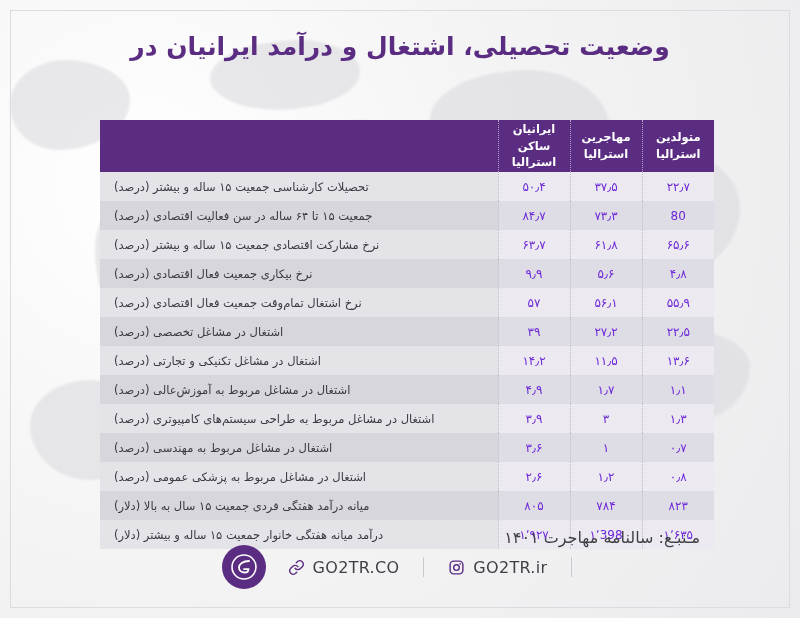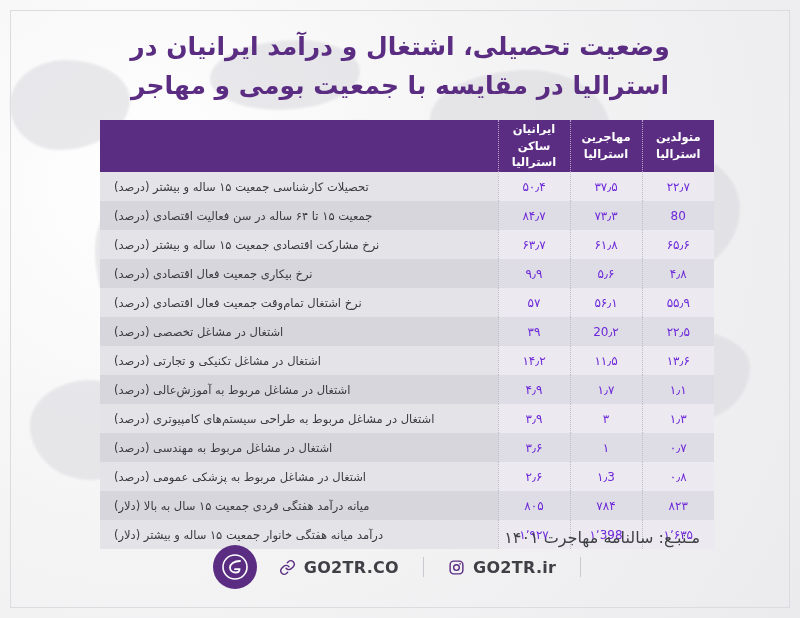--- a/index.html
+++ b/index.html
@@ -106,21 +106,21 @@
     direction:ltr;
   }
   .logo{
     width:44px;height:44px;border-radius:50%;
     background:#5b2d82;
     display:flex;align-items:center;justify-content:center;
     margin-right:4px;
   }
   .contact{
     display:flex;align-items:center;gap:8px;
-    color:#3f3f46;font-size:16px;font-weight:bold;
+    color:#3f3f46;font-size:16px;font-weight:normal;
     letter-spacing:.3px;
   }
   .contact .ico{display:flex;align-items:center;justify-content:center;color:#5b2d82;}
   .sep{
     width:1px;height:20px;background:#c9c9d0;margin:0 6px;
   }
 </style>
 </head>
 <body>
 
@@ -133,21 +133,20 @@
   <div class="map-blob" style="left:430px;top:70px;width:180px;height:110px;border-radius:55% 45% 40% 60%/45% 55% 45% 55%;"></div>
   <div class="map-blob" style="left:600px;top:150px;width:140px;height:130px;border-radius:50% 50% 60% 40%/55% 45% 55% 45%;"></div>
   <div class="map-blob" style="left:640px;top:330px;width:110px;height:90px;border-radius:40% 60% 50% 50%/60% 40% 60% 40%;"></div>
   <div class="map-blob" style="left:30px;top:380px;width:110px;height:100px;border-radius:55% 45% 45% 55%/45% 55% 45% 55%;"></div>
   <div class="map-blob" style="left:520px;top:420px;width:120px;height:80px;border-radius:50% 50% 50% 50%;"></div>
 
   <div class="frame"></div>
 
   <div class="title">
     <span>وضعیت تحصیلی، اشتغال و درآمد ایرانیان در</span>
-    <span>استرالیا در مقایسه با جمعیت بومی و مهاجر</span>
   </div>
 
   <div class="table-wrap">
     <table>
       <colgroup>
         <col class="col-num">
           <col class="col-num">
           <col class="col-num">
           <col class="col-label">
       </colgroup>
@@ -185,21 +184,21 @@
             <td class="label">نرخ بیکاری جمعیت فعال اقتصادی (درصد)</td>
           </tr>
           <tr class="odd">
             <td class="num">۵۵٫۹</td>
             <td class="num">۵۶٫۱</td>
             <td class="num">۵۷</td>
             <td class="label">نرخ اشتغال تمام‌وقت جمعیت فعال اقتصادی (درصد)</td>
           </tr>
           <tr class="even">
             <td class="num">۲۲٫۵</td>
-            <td class="num">20٫۲</td>
+            <td class="num">۲۷٫۲</td>
             <td class="num">۳۹</td>
             <td class="label">اشتغال در مشاغل تخصصی (درصد)</td>
           </tr>
           <tr class="odd">
             <td class="num">۱۳٫۶</td>
             <td class="num">۱۱٫۵</td>
             <td class="num">۱۴٫۲</td>
             <td class="label">اشتغال در مشاغل تکنیکی و تجارتی (درصد)</td>
           </tr>
           <tr class="even">
@@ -215,21 +214,21 @@
             <td class="label">اشتغال در مشاغل مربوط به طراحی سیستم‌های کامپیوتری (درصد)</td>
           </tr>
           <tr class="even">
             <td class="num">۰٫۷</td>
             <td class="num">۱</td>
             <td class="num">۳٫۶</td>
             <td class="label">اشتغال در مشاغل مربوط به مهندسی (درصد)</td>
           </tr>
           <tr class="odd">
             <td class="num">۰٫۸</td>
-            <td class="num">۱٫3</td>
+            <td class="num">۱٫۲</td>
             <td class="num">۲٫۶</td>
             <td class="label">اشتغال در مشاغل مربوط به پزشکی عمومی (درصد)</td>
           </tr>
           <tr class="even">
             <td class="num">۸۲۳</td>
             <td class="num">۷۸۴</td>
             <td class="num">۸۰۵</td>
             <td class="label">میانه درآمد هفتگی فردی جمعیت ۱۵ سال به بالا (دلار)</td>
           </tr>
           <tr class="odd">

